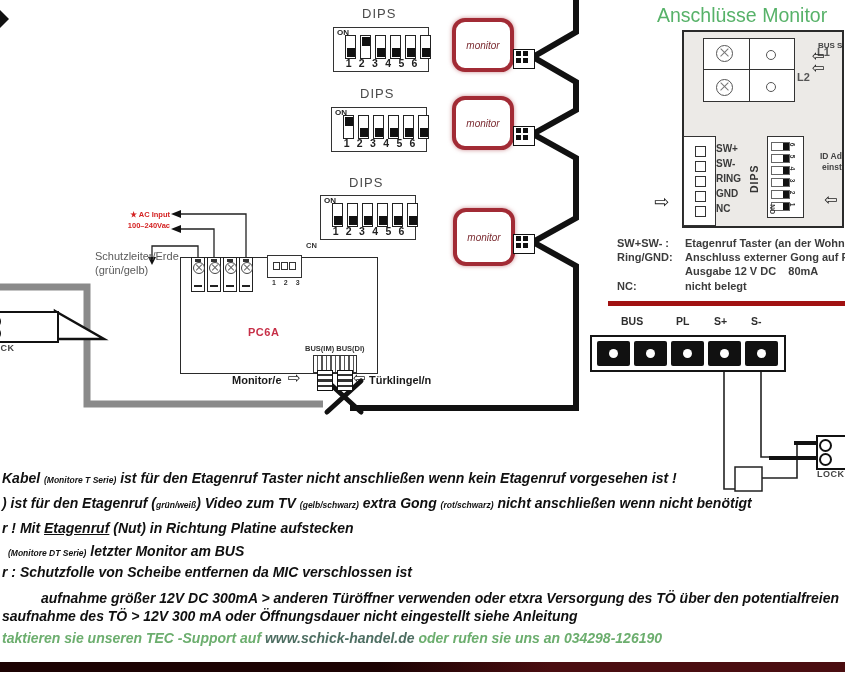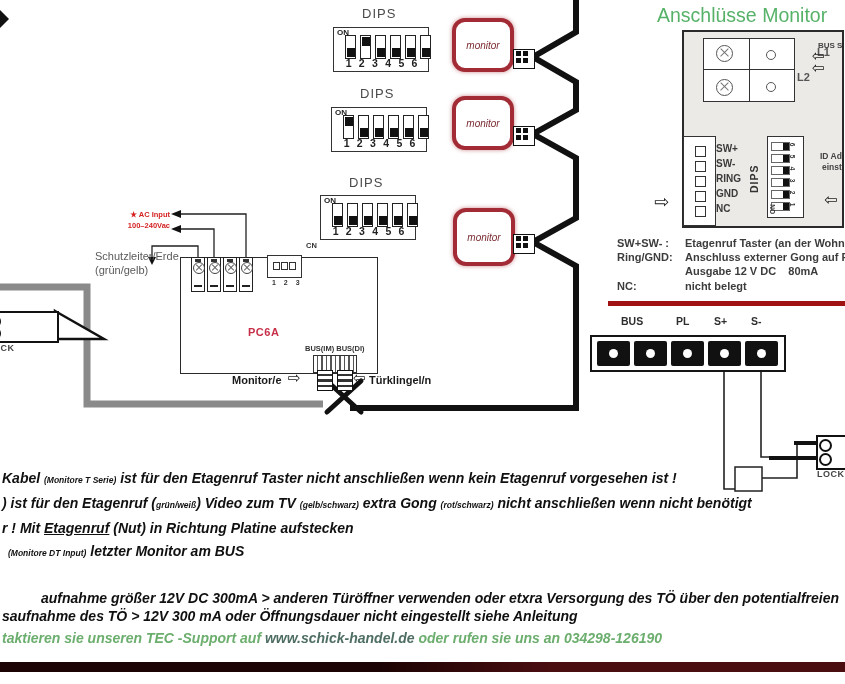--- a/index.html
+++ b/index.html
@@ -362,22 +362,23 @@
   <div class="note" style="top:470px;">
     <span>Kabel </span><span class="sm">(Monitore T Serie)</span><span> ist für den Etagenruf Taster nicht anschließen wenn kein Etagenruf vorgesehen ist !</span>
   </div>
   <div class="note" style="top:495px;">
     <span>) ist für den Etagenruf (</span><span class="sm">grün/weiß</span><span>) Video zum TV </span><span class="sm">(gelb/schwarz)</span><span> extra Gong </span><span class="sm">(rot/schwarz)</span><span> nicht anschließen wenn nicht benötigt</span>
   </div>
   <div class="note" style="top:520px;">
     <span>r ! Mit </span><span class="ul">Etagenruf</span><span> (Nut) in Richtung Platine aufstecken</span>
   </div>
   <div class="note" style="top:543px;left:8px;">
-    <span class="sm">(Monitore DT Input)</span><span> letzter Monitor am BUS</span>
-  </div>
+    <span class="sm">(Monitore DT Serie)</span><span> letzter Monitor am BUS</span>
+  </div>
+  <div class="note" style="top:564px;">r : Schutzfolle von Scheibe entfernen da MIC verschlossen ist</div>
   <div class="note" style="top:590px;margin-left:39px;">aufnahme größer 12V DC 300mA &gt; anderen Türöffner verwenden oder etxra Versorgung des TÖ über den potentialfreien</div>
   <div class="note" style="top:608px;">saufnahme des TÖ &gt; 12V 300 mA oder Öffnungsdauer nicht eingestellt siehe Anleitung</div>
   <div class="note support" style="top:630px;">
     <span>taktieren sie unseren TEC -Support auf </span><span class="url">www.schick-handel.de</span><span> oder rufen sie uns an 034298-126190</span>
   </div>
 
   <div class="bottombar"></div>
 </div>
 
 </body></html>

